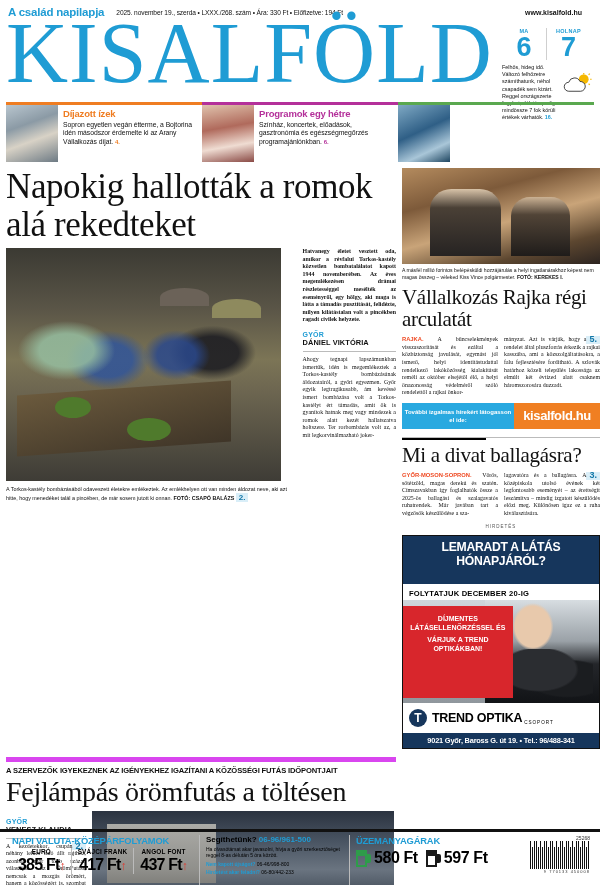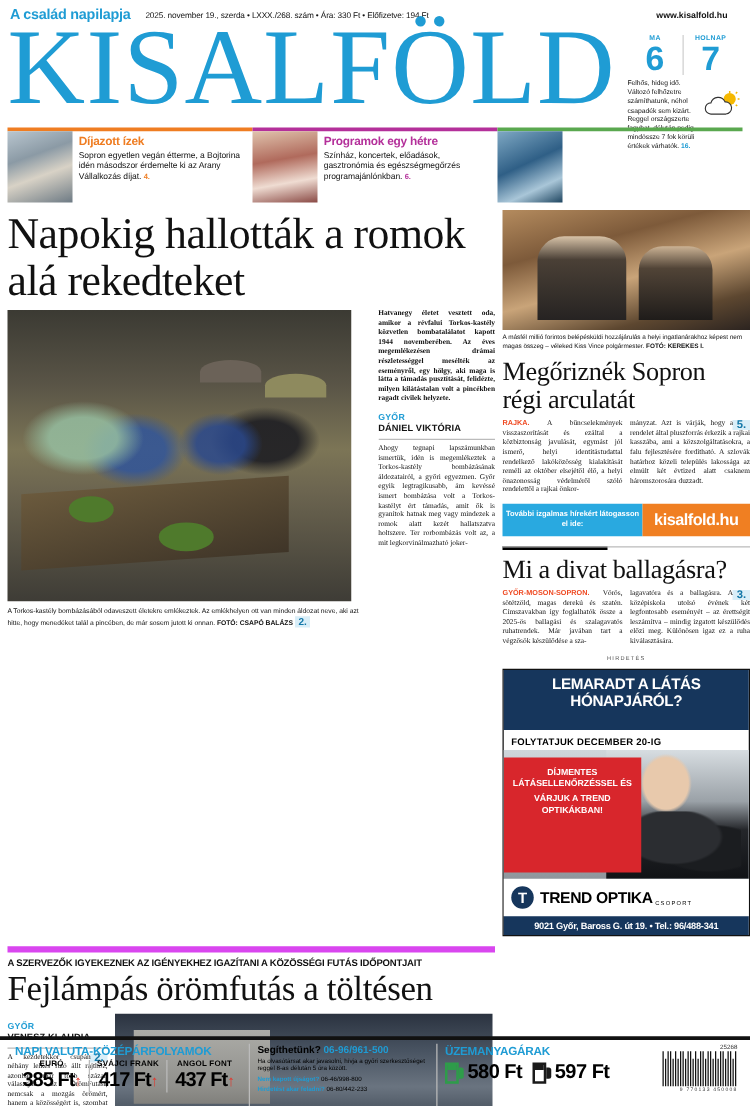--- a/index.html
+++ b/index.html
@@ -284,21 +284,21 @@
 
     <div class="rightcol">
       <div class="rphoto">
         <div class="man"></div>
           <div class="man2"></div>
       </div>
       <div class="rcaption">
         <span>A másfél millió forintos belépésküldi hozzájárulás a helyi ingatlanárakhoz képest nem magas összeg – véleked Kiss Vince polgármester.</span>
         <b>FOTÓ: KEREKES I.</b>
       </div>
-      <div class="rhead">Megőriznék Sopron régi arculatát</div>
+      <div class="rhead">Vállalkozás Rajka régi arculatát</div>
       <div class="twocol">
         <div class="body-col">
           <span class="leadin">RAJKA.</span>
           <span>A bűncselekmények visszaszorítását és ezáltal a közbiztonság javulását, egymást jól ismerő, helyi identitástudattal rendelkező lakóközösség kialakítását reméli az október elsejétől élő, a helyi önazonosság védelméről szóló rendelettől a rajkai önkor-</span>
         </div>
         <div class="body-col">
           <span class="jump2">5.</span>
           <span>mányzat. Azt is várják, hogy a rendelet által pluszforrás érkezik a rajkai kasszába, ami a közszolgáltatásokra, a falu fejlesztésére fordítható. A szlovák határhoz közeli település lakossága az elmúlt két évtized alatt csaknem háromszorosára duzzadt.</span>
         </div>
       </div>

